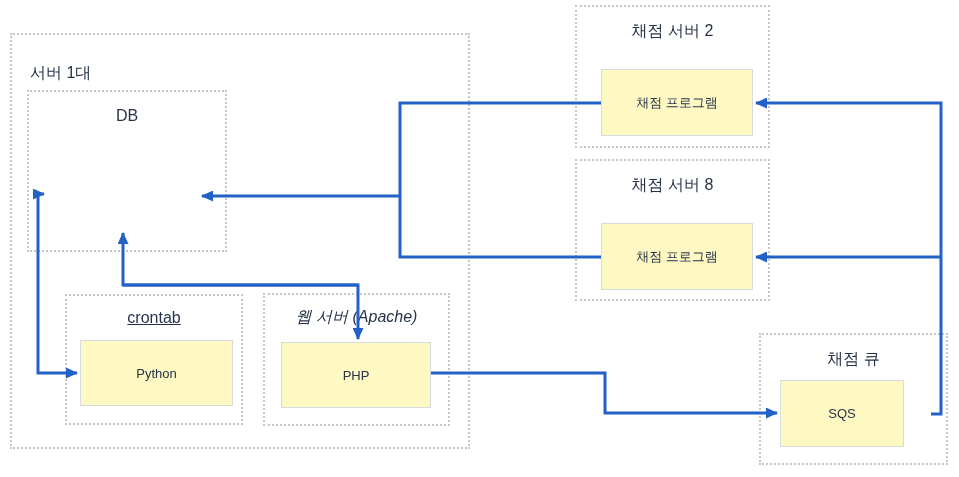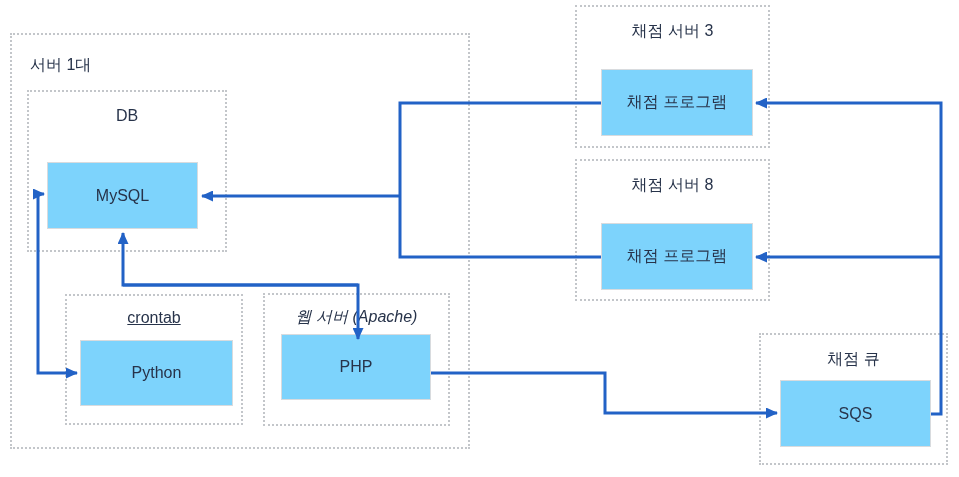--- a/index.html
+++ b/index.html
@@ -27,31 +27,31 @@
   }
   .group-label {
     font-size: 16px;
     line-height: 20px;
     text-align: center;
     margin-top: 14px;
     color: var(--text);
   }
   .group-label.align-left {
     text-align: left;
-    margin: 20px 0 0 18px;
+    margin: 28px 0 0 18px;
   }
   .node {
     position: absolute;
     box-sizing: border-box;
     border: 1px solid var(--node-border);
-    background: #7dd3fc;
+    background: #fef9c3;
     display: flex;
     align-items: center;
     justify-content: center;
-    font-size: 16px;
+    font-size: 13px;
     color: var(--text);
   }
   svg.edges {
     position: absolute;
     left: 0; top: 0;
     width: 959px; height: 477px;
     pointer-events: none;
   }
   svg.edges path {
     fill: none;
@@ -74,42 +74,41 @@
 
   <div class="group" style="left:65px; top:294px; width:178px; height:131px;">
     <div class="group-label" style="margin-top:12px;text-decoration:underline;">crontab</div>
   </div>
 
   <div class="group" style="left:263px; top:293px; width:187px; height:133px;">
     <div class="group-label" style="margin-top:12px;font-style:italic;">웹 서버 (Apache)</div>
   </div>
 
   <div class="group" style="left:575px; top:5px; width:195px; height:143px;">
-    <div class="group-label">채점 서버 3</div>
+    <div class="group-label">채점 서버 2</div>
   </div>
 
   <div class="group" style="left:575px; top:159px; width:195px; height:142px;">
     <div class="group-label">채점 서버 8</div>
   </div>
 
   <div class="group" style="left:759px; top:333px; width:189px; height:132px;">
     <div class="group-label">채점 큐</div>
   </div>
 
-  <div class="node" style="left:47px; top:162px; width:151px; height:67px;">MySQL</div>
 
   <div class="node" style="left:80px; top:340px; width:153px; height:66px;">Python</div>
 
-  <div class="node" style="left:281px; top:334px; width:150px; height:66px;">PHP</div>
+  <div class="node" style="left:281px; top:342px; width:150px; height:66px;">PHP</div>
 
   <div class="node" style="left:601px; top:69px; width:152px; height:67px;">채점 프로그램</div>
 
   <div class="node" style="left:601px; top:223px; width:152px; height:67px;">채점 프로그램</div>
 
-  <div class="node" style="left:780px; top:380px; width:151px; height:67px;">SQS</div>
+  <div class="node" style="left:780px; top:380px; width:124px; height:67px;">SQS</div>
 
   <svg class="edges" viewBox="0 0 959 477" xmlns="http://www.w3.org/2000/svg">
     <defs>
       <marker id="ah" markerUnits="userSpaceOnUse" markerWidth="12" markerHeight="11" viewBox="0 0 12 11" refX="11" refY="5.5" orient="auto">
         <path d="M0 0 L12 5.5 L0 11 Z" style="fill:var(--arrow); stroke:none;"></path>
       </marker>
     </defs>
 
     <path d="M601 103 L400 103 L400 257 L601 257"></path>
 

